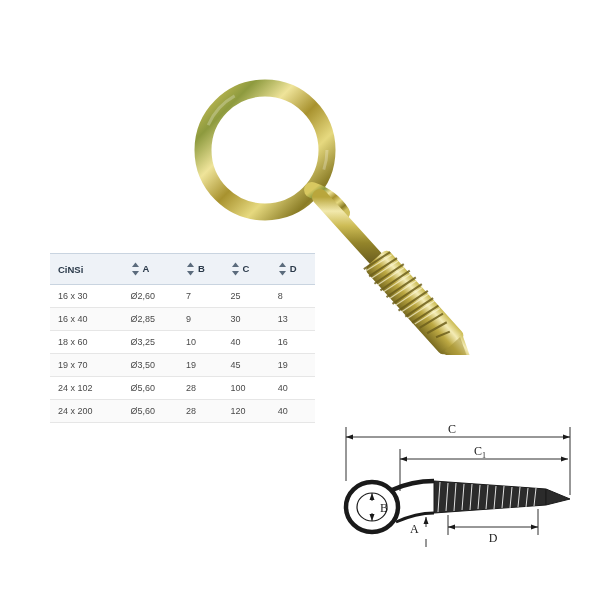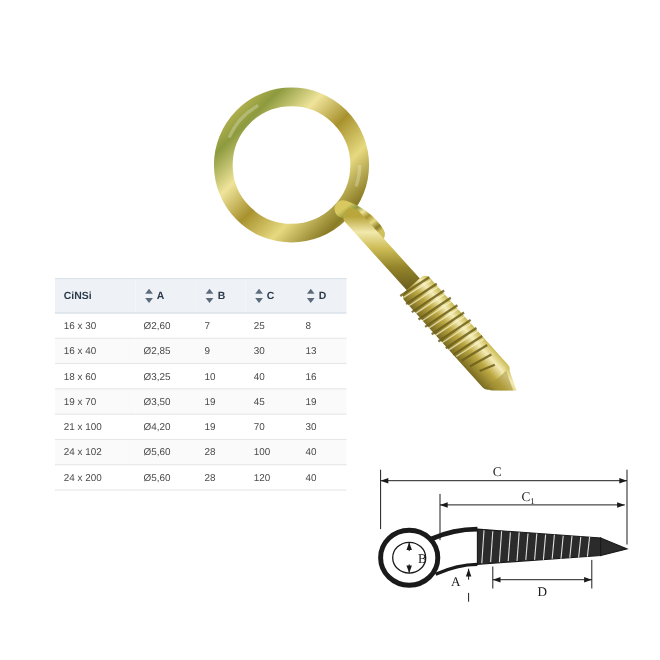--- a/index.html
+++ b/index.html
@@ -224,27 +224,20 @@
           <td class="col-d">16</td>
         </tr>
         <tr>
           <td class="col-cinsi">19 x 70</td>
           <td class="col-a">Ø3,50</td>
           <td class="col-b">19</td>
           <td class="col-c">45</td>
           <td class="col-d">19</td>
         </tr>
         <tr>
-          <td class="col-cinsi">21 x 100</td>
-          <td class="col-a">Ø4,20</td>
-          <td class="col-b">19</td>
-          <td class="col-c">70</td>
-          <td class="col-d">30</td>
-        </tr>
-        <tr>
           <td class="col-cinsi">24 x 102</td>
           <td class="col-a">Ø5,60</td>
           <td class="col-b">28</td>
           <td class="col-c">100</td>
           <td class="col-d">40</td>
         </tr>
         <tr>
           <td class="col-cinsi">24 x 200</td>
           <td class="col-a">Ø5,60</td>
           <td class="col-b">28</td>

